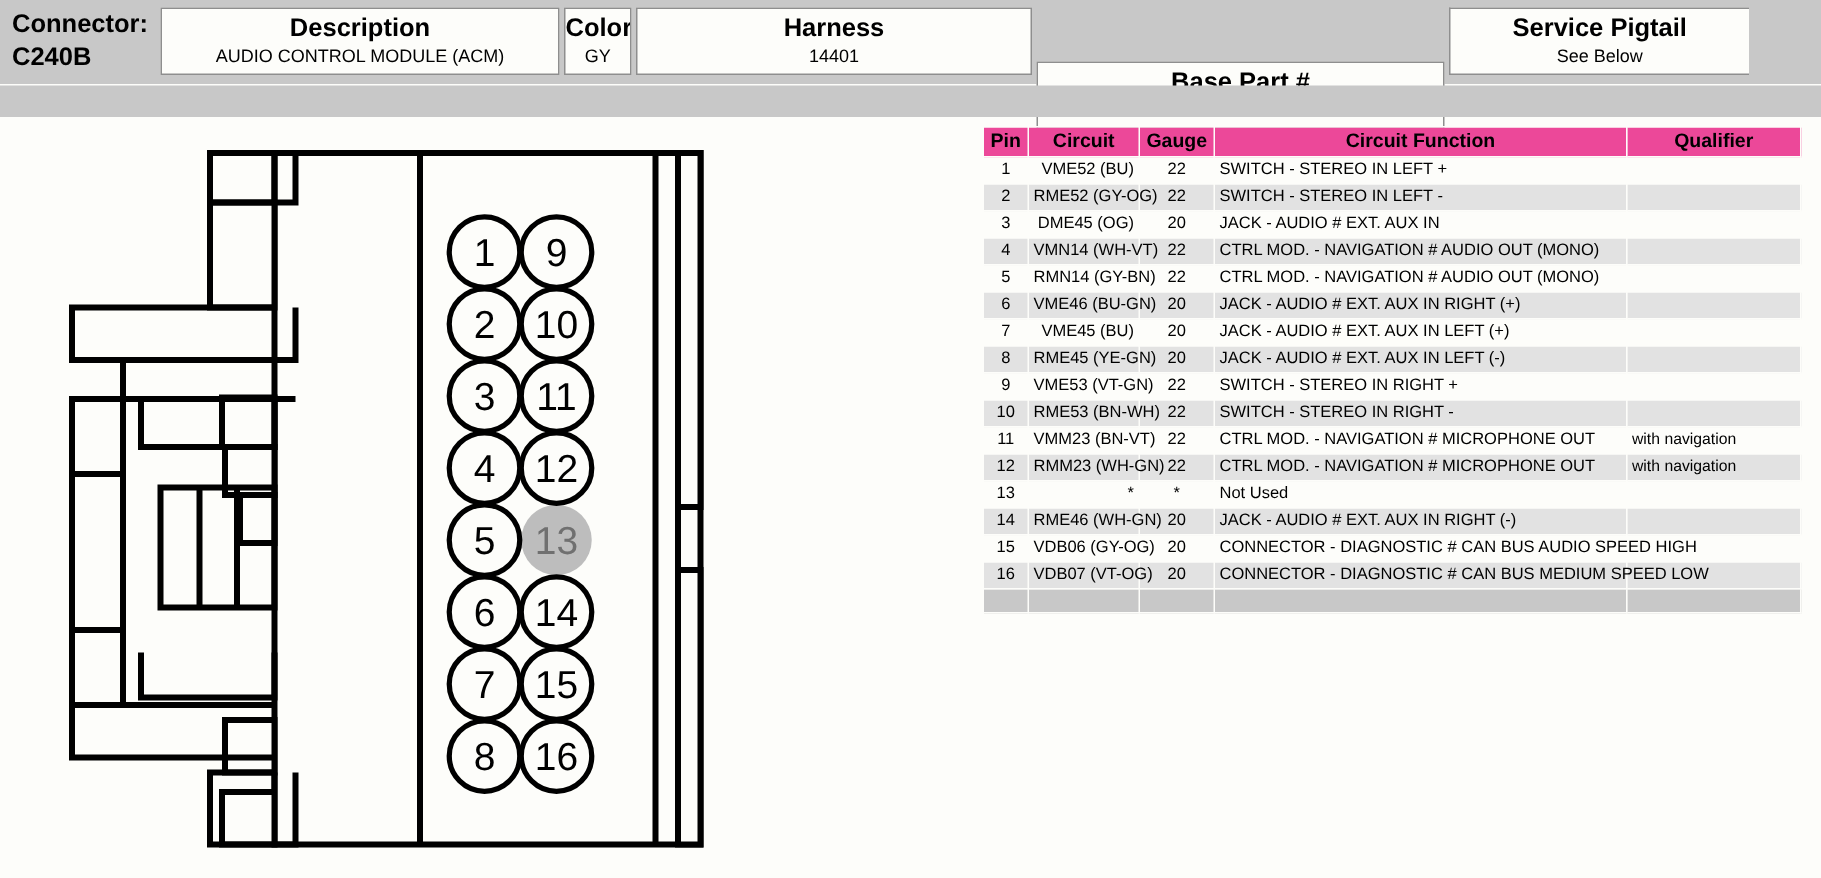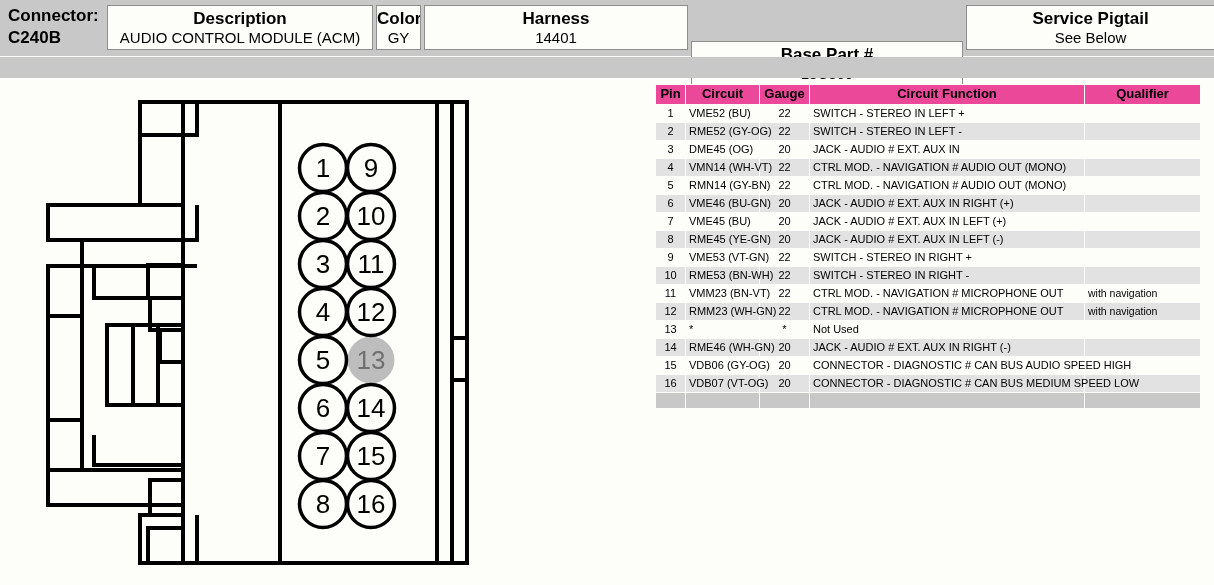--- a/index.html
+++ b/index.html
@@ -49,32 +49,32 @@
     display: block;
     font-weight: bold;
     font-size: 17px;
     color: #000;
     margin-top: 5px;
     line-height: 15px;
     white-space: nowrap;
   }
   .hdr-cell .hc-value {
     display: block;
-    font-size: 15px;
+    font-size: 12px;
     color: #000;
     margin-top: 4px;
     line-height: 15px;
     white-space: nowrap;
   }
 
   #hdr-description { left: 107px;  width: 266px; }
   #hdr-color       { left: 376px;  width: 45px;  }
   #hdr-harness     { left: 424px;  width: 264px; }
   #hdr-basepart    { left: 691px;  width: 272px; margin-top: 36px; }
-  #hdr-pigtail     { left: 966px;  width: 248px; border-right: none; }
+  #hdr-pigtail     { left: 966px;  width: 200px; border-right: none; }
 
   
   #sub-band {
     position: absolute;
     left: 0; top: 57px;
     width: 1214px;
     height: 21px;
     background: #c8c8c8;
   }
 
@@ -112,21 +112,21 @@
     border: 1px solid #fdfdfa;
     height: 13px;
     line-height: 13px;
     white-space: nowrap;
     overflow: visible;
   }
   #pin-table tr.row-shaded td { background: #e2e2e2; }
   #pin-table tr.row-plain  td { background: #fdfdfa; }
 
   td.c-pin      { text-align: center; }
-  td.c-circuit  { text-align: left; }
+  td.c-circuit  { text-align: right; }
   td.c-gauge    { text-align: center; }
   td.c-function { text-align: left; padding-left: 6px; }
   td.c-qual     { text-align: left; padding-left: 4px; font-size: 10.5px; }
 
   col.w-pin      { width: 30px;  }
   col.w-circuit  { width: 74px;  }
   col.w-gauge    { width: 50px;  }
   col.w-function { width: 275px; }
   col.w-qual     { width: 116px; }
 

